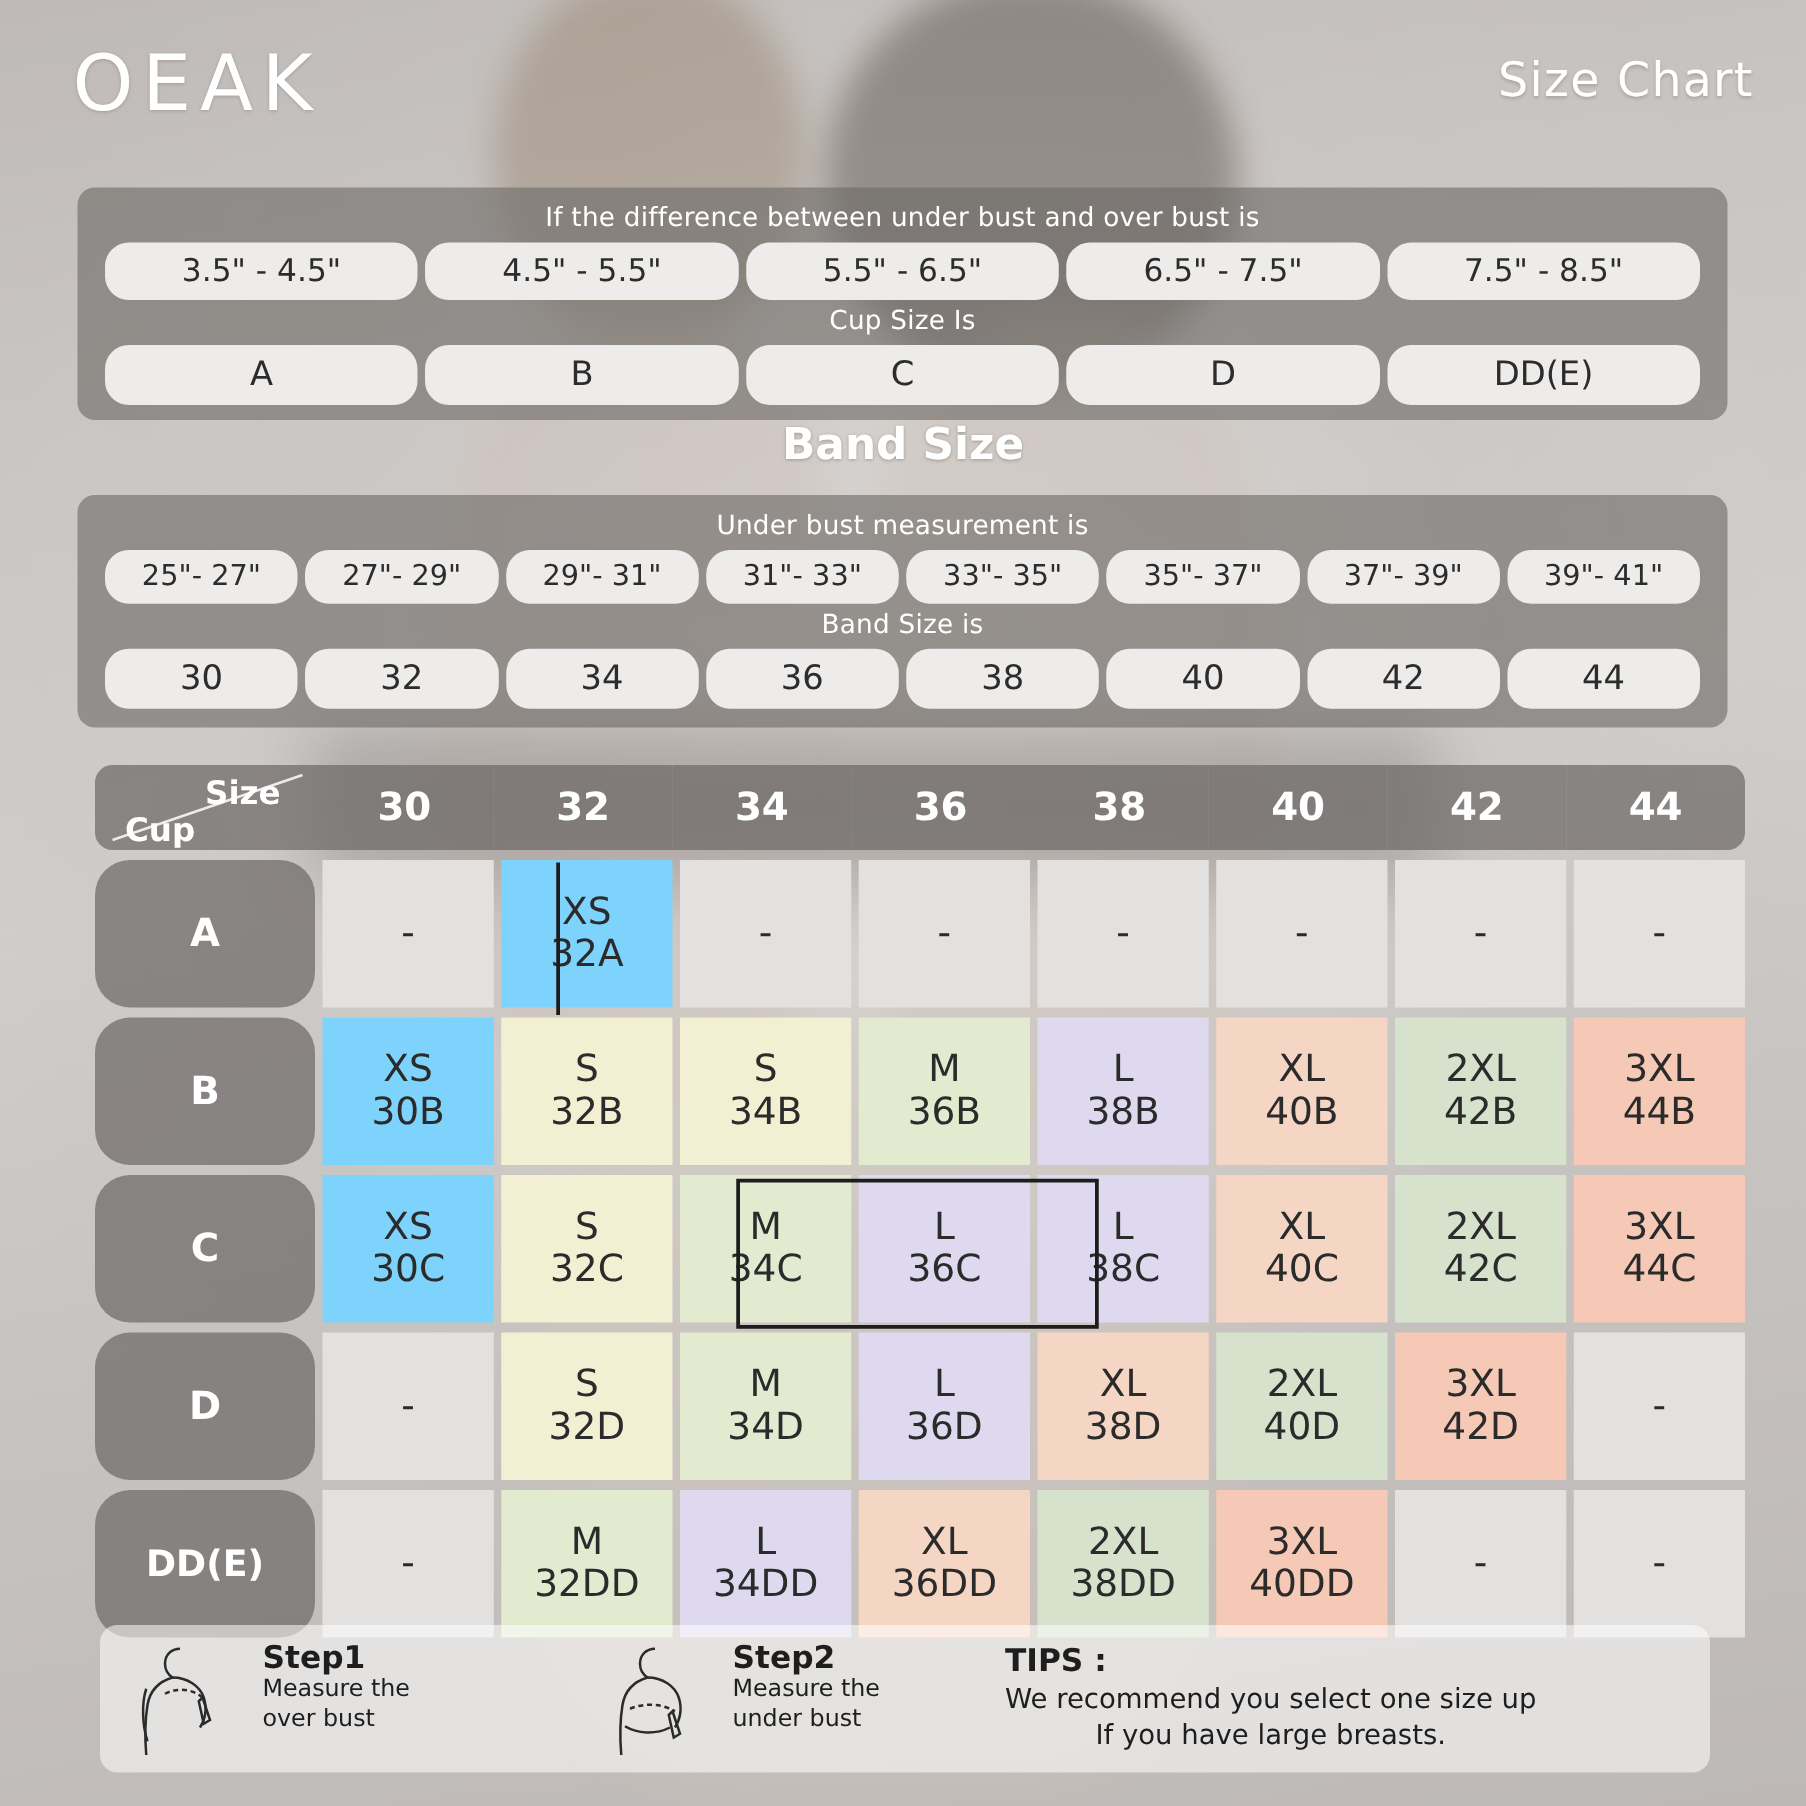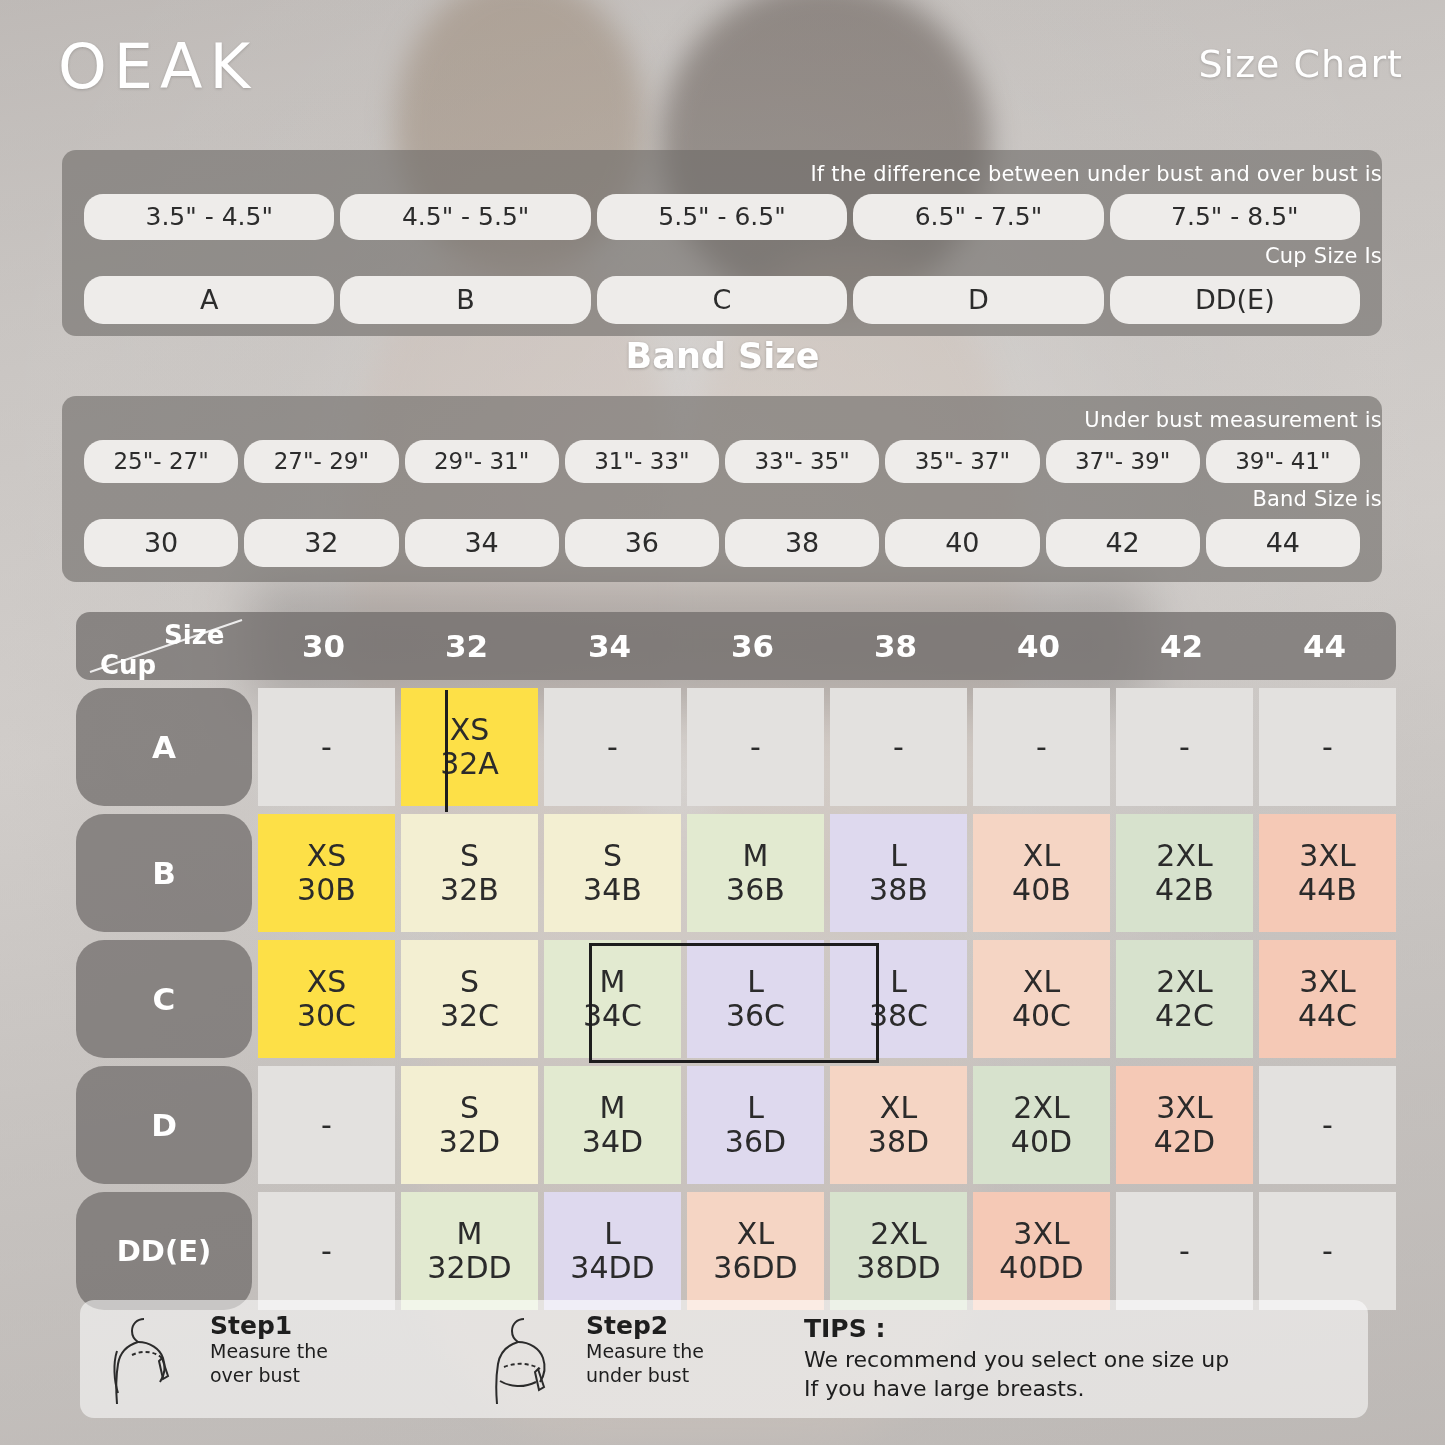--- a/index.html
+++ b/index.html
@@ -54,21 +54,21 @@
     text-shadow: 0 1px 3px rgba(0,0,0,0.18);
   }
 
   
   .panel {
     position: absolute; left: 62px; width: 1320px;
     background: rgba(110,106,104,0.62);
     border-radius: 14px;
   }
   .panel-sub {
-    text-align: right; color: #ffffff; font-size: 21px;
+    text-align: center; color: #ffffff; font-size: 21px;
     padding: 4px 0 8px; letter-spacing: 0.2px;
   }
   .cells {
     display: flex; gap: 6px; padding: 0 22px 0 22px;
   }
   .cell {
     flex: 1 1 0; background: #eeecea; border-radius: 19px;
     text-align: center; font-size: 25px; color: #2c2c2c;
     padding: 8px 0 9px; white-space: nowrap;
   }
@@ -107,21 +107,21 @@
     flex: 1 1 0; display: flex; flex-direction: column;
     align-items: center; justify-content: center;
     font-size: 30px; color: #2b2b2b; line-height: 1.12;
     height: 118px;
   }
   .datacell .l1 { }
   .datacell .l2 { }
 
   
   .c-none  { background: #e3e1df; }
-  .c-pink  { background: #fde047; }
+  .c-pink  { background: #7dd3fc; }
   .c-cream { background: #f3efd2; }
   .c-green { background: #e2ead0; }
   .c-lilac { background: #ded9ee; }
   .c-peach { background: #f5d5c4; }
   .c-sage  { background: #d7e2cd; }
   .c-coral { background: #f5c9b6; }
 
   
   .hl {
     position: absolute; border: 3px solid #1d1d1d; pointer-events: none;
@@ -134,21 +134,21 @@
     border-radius: 14px;
     display: flex; align-items: center;
   }
   .step {
     display: flex; align-items: flex-start; gap: 14px; padding-left: 24px;
   }
   .step .txt h4 { font-size: 25px; color: #1e1e1e; font-weight: bold; }
   .step .txt p { font-size: 19px; color: #1e1e1e; line-height: 1.25; }
   .tips { padding-left: 34px; }
   .tips h4 { font-size: 25px; color: #1e1e1e; font-weight: bold; margin-bottom: 3px; }
-  .tips p { font-size: 22px; color: #1e1e1e; line-height: 1.3; }
+  .tips p { font-size: 22px; color: #1e1e1e; line-height: 1.3; text-align: center; }
   .icon-fig { width: 92px; height: 96px; }
 </style>
 </head>
 <body>
 
 <div class="page">
 
   <div class="bg-photo">
     <div class="bg-fig fig-hair-l"></div>
     <div class="bg-fig fig-hair-r"></div>

